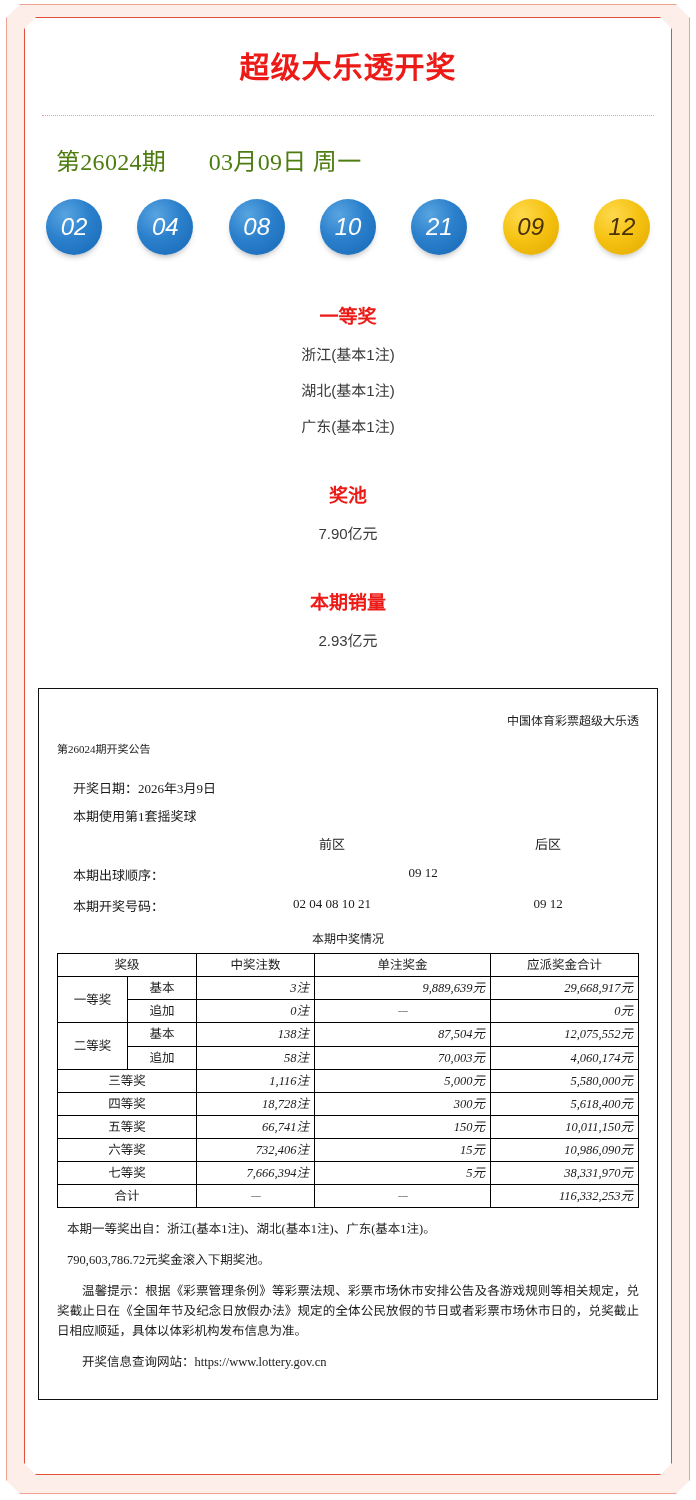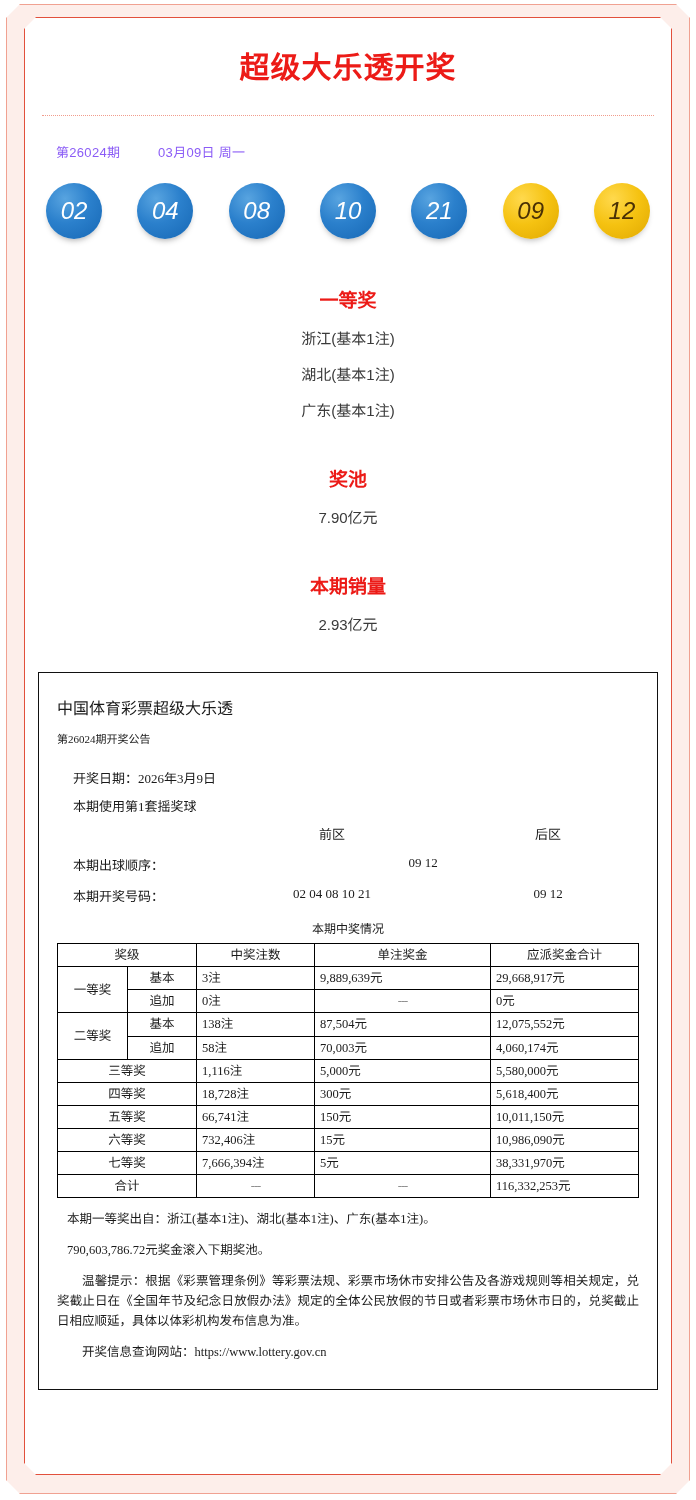--- a/index.html
+++ b/index.html
@@ -48,23 +48,24 @@
   }
   .dotted-sep{
     margin:28px 18px 0 18px;
     border-top:1.5px dotted #f19c8c;
     height:0;
   }
 
   
   .draw-line{
     margin:26px 0 0 32px;
-    font-size:13px;
-    color:#8b5cf6;
+    font-size:24px;
+    color:#4d7c0f;
     letter-spacing:0.3px;
+    font-family:Liberation Serif, serif;
   }
   .draw-line .gap{display:inline-block;width:30px;}
 
   
   .balls{
     display:flex;
     justify-content:space-between;
     margin:22px 22px 0 22px;
   }
   .ball{
@@ -98,21 +99,21 @@
 
   
   .announce{
     margin:38px 14px 0 14px;
     border:1px solid #111111;
     background:#ffffff;
     padding:14px 18px 16px 18px;
     font-family:"Liberation Serif","DejaVu Serif",serif;
     color:#1a1a1a;
   }
-  .an-title{text-align:left;font-size:16px;margin-top:8px;}
+  .an-title{text-align:right;font-size:12px;margin-top:8px;}
   .an-sub{text-align:left;font-size:11px;margin-top:11px;}
   .an-meta{margin-top:22px;}
   .an-meta div{font-size:13px;margin-bottom:9px;padding-left:16px;}
 
   .zone-row{display:flex;font-size:13px;margin-top:4px;}
   .zc-label{width:150px;padding-left:16px;box-sizing:border-box;}
   .zc-front{width:250px;text-align:center;}
   .zc-back{flex:1;text-align:center;}
   .zone-row.data{margin-top:12px;}
 
@@ -122,21 +123,21 @@
     width:100%;border-collapse:collapse;font-size:12.5px;
   }
   table.prize th,table.prize td{
     border:1px solid #000000;
     padding:2px 5px;
     line-height:1.45;
   }
   table.prize th{font-weight:normal;text-align:center;}
   td.lvl{text-align:center;}
   td.sub{text-align:center;width:58px;}
-  td.num,td.amt,td.tot{text-align:left;}
+  td.num,td.amt,td.tot{text-align:right;font-style:italic;}
   td.dash{text-align:center;color:#888;letter-spacing:-1px;}
   col.c-lvl{width:70px;}
   col.c-sub{width:58px;}
   col.c-num{width:118px;}
   col.c-amt{width:auto;}
   col.c-tot{width:148px;}
 
   .notes{margin-top:11px;}
   .notes p{
     font-size:12.5px;margin:0 0 11px 0;line-height:1.6;text-align:justify;

